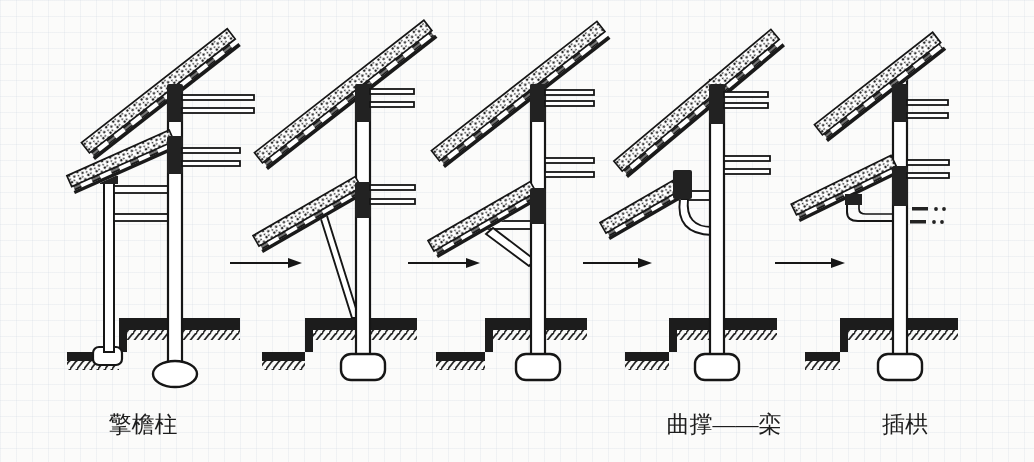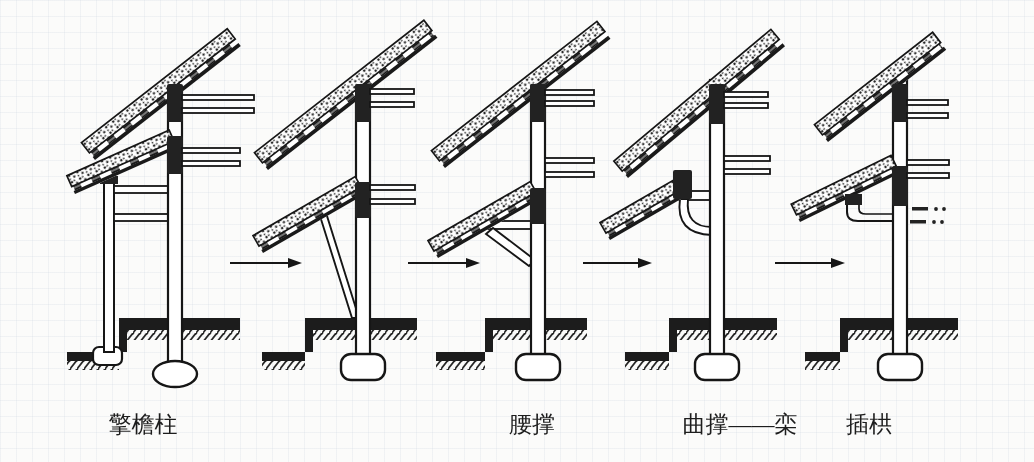--- a/index.html
+++ b/index.html
@@ -13,22 +13,22 @@
     font-family:"Liberation Serif","DejaVu Serif",serif;
   }
   .canvas{position:absolute;left:0;top:0;}
   .stage-label{
     position:absolute;top:409px;height:32px;line-height:32px;
     text-align:center;font-size:23px;color:#1d1d1d;white-space:nowrap;
   }
   .l1{left:78px;width:130px;}
   .l2{left:312px;width:130px;}
   .l3{left:467px;width:130px;}
-  .l4{left:660px;width:160px;}
-  .l5{left:804px;width:130px;}
+  .l4{left:644px;width:160px;}
+  .l5{left:840px;width:130px;}
 </style>
 </head>
 <body>
 
 <div class="fig">
 
 <svg class="canvas" width="1034" height="462" viewBox="0 0 1034 462">
   <defs>
     <pattern id="stip" patternUnits="userSpaceOnUse" width="9" height="7">
       <rect width="9" height="7" fill="#ffffff"></rect>
@@ -248,17 +248,16 @@
       <circle cx="936" cy="209" r="1.9" fill="#222"></circle>
       <circle cx="944" cy="209" r="1.9" fill="#222"></circle>
       <rect x="910" y="220" width="16" height="3.5" fill="#222"></rect>
       <circle cx="934" cy="222" r="1.9" fill="#222"></circle>
       <circle cx="942" cy="222" r="1.9" fill="#222"></circle>
     </g>
   </g>
 </svg>
 
   <div class="stage-label l1">擎檐柱</div>
-  <div class="stage-label l3">腰撑</div>
   <div class="stage-label l4">曲撑——栾</div>
   <div class="stage-label l5">插栱</div>
 
 </div>
 
 </body></html>

